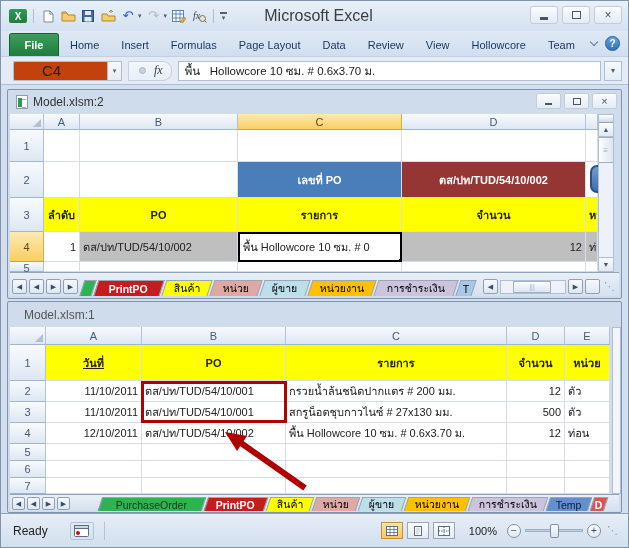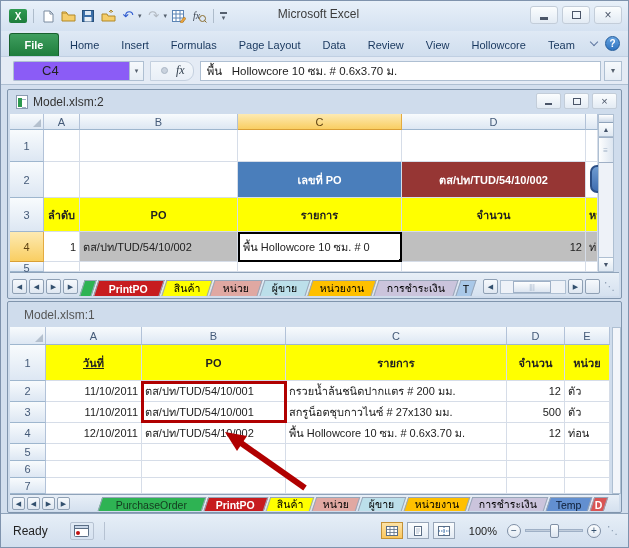--- a/index.html
+++ b/index.html
@@ -9,36 +9,36 @@
   .titlebar{position:absolute;left:0;top:0;width:100%;height:30px;background:linear-gradient(#e8f0f9,#d4e1f1);display:flex;align-items:center;}
   .qat{display:flex;align-items:center;gap:4px;padding-left:8px;}
   .qsep{width:1px;height:14px;background:#aebccb;margin:0 2px;}
   .logo{width:18px;height:14px;border-radius:2px;background:linear-gradient(#2f9a52,#1e7d3c);color:#fff;font-weight:bold;font-size:10px;display:flex;align-items:center;justify-content:center;}
   .qico{display:flex;align-items:center;justify-content:center;width:16px;height:16px;}
   .qdd{font-size:7px;color:#55606e;margin-left:-2px;}
   .undo{color:#2f5bd0;font-size:13px;line-height:12px;}
   .redo{color:#b2b9c2;font-size:13px;line-height:12px;}
   .qat-custom{display:flex;flex-direction:column;align-items:center;line-height:4px;color:#55606e;}
   .qat-custom .bar{width:7px;height:1.5px;background:#55606e;margin-bottom:2px;}
-  .app-title{position:absolute;left:0;right:0;top:6px;text-align:center;font-size:12px;color:#3c3c3c;pointer-events:none;margin-left:8px;}
+  .app-title{position:absolute;left:0;right:0;top:6px;text-align:center;font-size:16px;color:#3c3c3c;pointer-events:none;margin-left:8px;}
   .winbtns{position:absolute;right:6px;top:5px;display:flex;gap:4px;}
   .wb{width:28px;height:18px;border:1px solid #c3cdd9;border-radius:3px;background:linear-gradient(#fbfdfe,#e3ebf4);display:flex;align-items:center;justify-content:center;color:#4a5568;}
   .ico-min{width:8px;height:3px;background:#4a5568;margin-top:7px;}
   .ico-restore{width:9px;height:8px;border:1px solid #4a5568;position:relative;}
   .ico-close{font-size:12px;line-height:10px;}
   
   .ribbon{position:absolute;left:0;top:30px;width:100%;height:26px;background:linear-gradient(#dfe9f5,#d0deee);display:flex;align-items:flex-end;border-bottom:1px solid #c0cfe2;}
   .file-tab{width:50px;height:23px;margin-left:8px;border-radius:3px 3px 0 0;background:linear-gradient(#3f9e5f,#1e7d3c);color:#fff;font-weight:bold;font-size:11px;display:flex;align-items:center;justify-content:center;border:1px solid #18602e;border-bottom:none;}
   .rtab{height:23px;padding:0 11px;display:flex;align-items:center;font-size:11px;color:#17365d;}
   .ribbon-right{position:absolute;right:8px;top:35px;display:flex;align-items:center;gap:8px;}
   .chev-down{width:6px;height:6px;border-right:1.5px solid #5f77a0;border-bottom:1.5px solid #5f77a0;transform:rotate(45deg);margin-top:-3px;}
   .help{width:15px;height:15px;border-radius:50%;background:linear-gradient(#66a3e0,#2f74c0);color:#fff;font-weight:bold;font-size:10px;display:flex;align-items:center;justify-content:center;border:1px solid #235c9b;}
   
   .fbar{position:absolute;left:0;top:56px;width:100%;height:28px;background:#e4ebf5;border-bottom:1px solid #aebfd2;display:flex;align-items:center;}
-  .namebox{margin-left:12px;width:116px;height:20px;background:#8b5cf6;border:1px solid #aebfd2;border-right:none;border-radius:2px 0 0 2px;display:flex;align-items:center;padding-left:28px;font-size:13px;}
+  .namebox{margin-left:12px;width:94px;height:20px;background:#c2410c;border:1px solid #aebfd2;border-right:none;border-radius:2px 0 0 2px;display:flex;align-items:center;padding-left:28px;font-size:15px;}
   .namedd{width:15px;height:20px;background:linear-gradient(#f6f9fc,#e6edf5);border:1px solid #aebfd2;display:flex;align-items:center;justify-content:center;font-size:7px;color:#55606e;}
   .fxzone{display:flex;align-items:center;gap:8px;height:20px;background:linear-gradient(#f3f7fb,#e9eff7);border:1px solid #c4d0df;border-radius:0 9px 9px 0;padding:0 8px 0 10px;margin-right:2px;}
   .dot{width:7px;height:7px;border-radius:50%;background:#c9d2de;border:1px solid #aab6c5;}
   .fxlbl{font-family:"Liberation Serif",serif;font-style:italic;font-size:12px;color:#33404f;}
   .ffield{flex:1;height:20px;background:#fff;border:1px solid #aebfd2;display:flex;align-items:center;padding-left:6px;font-size:11.5px;white-space:pre;overflow:hidden;}
   .fexp{width:18px;height:20px;margin-right:6px;background:linear-gradient(#f6f9fc,#e6edf5);border:1px solid #aebfd2;display:flex;align-items:center;justify-content:center;font-size:8px;color:#55606e;}
   
   .win{position:absolute;left:6px;width:615px;background:#cfdcec;border:1px solid #8095ad;border-radius:2px;}
   .wtitle{position:absolute;left:0;top:0;right:0;height:24px;display:flex;align-items:center;padding-left:8px;gap:5px;font-size:12px;color:#333;}
   .wbook{width:12px;height:14px;background:#fff;border:1px solid #8a9ab0;position:relative;}

